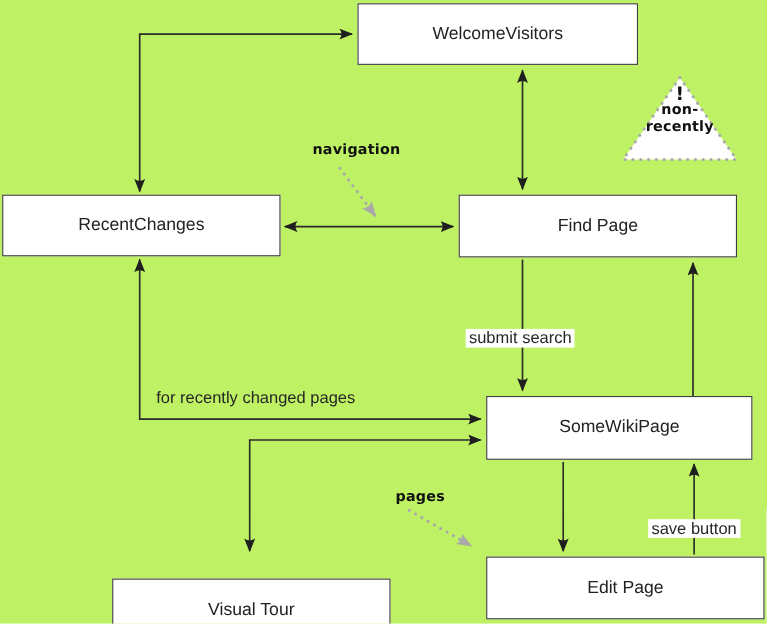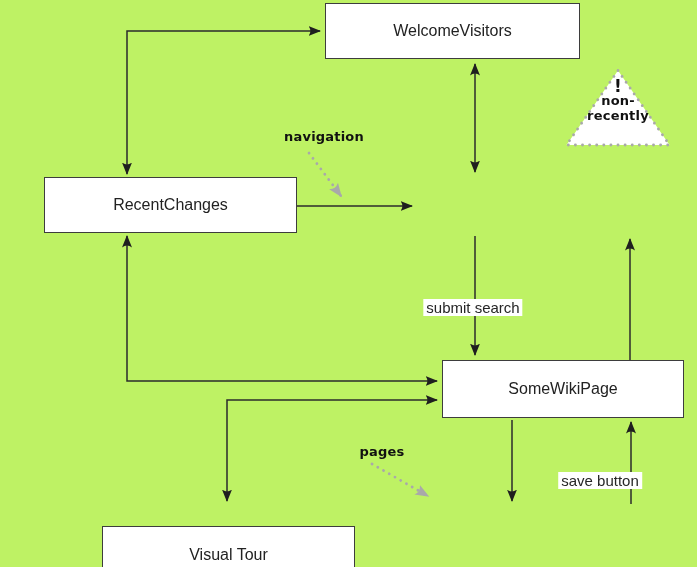--- a/index.html
+++ b/index.html
@@ -22,38 +22,38 @@
     border: 1.6px solid #3d3d3d;
     background: #ffffff;
     display: flex;
     align-items: center;
     justify-content: center;
     font-size: 16px;
     color: #222222;
     white-space: nowrap;
   }
   #n-welcome { left: 325px; top: 3px;   width: 255px; height: 56px; }
-  #n-recent  { left: 2px;   top: 177px; width: 253px; height: 56px; margin-left: 42px; }
+  #n-recent  { left: 2px;   top: 177px; width: 253px; height: 56px; }
   #n-find    { left: 417px; top: 177px; width: 253px; height: 57px; }
   #n-some    { left: 442px; top: 360px; width: 242px; height: 58px; }
   #n-visual  { left: 102px; top: 526px; width: 253px; height: 57px; }
   #n-edit    { left: 442px; top: 506px; width: 253px; height: 57px; }
 
   .edge-label {
     position: absolute;
     font-size: 15px;
     color: #262626;
     background: #ffffff;
     padding: 0 3px;
     white-space: nowrap;
     line-height: 17px;
   }
   .center { transform: translateX(-50%); }
   #lbl-submit { left: 473px; top: 299px; }
-  #lbl-save   { left: 600px; top: 472px; }
+  #lbl-save   { left: 631px; top: 472px; }
   #lbl-recent { left: 142px; top: 353px; background: transparent; padding: 0; }
 
   .comic {
     position: absolute;
     font-family: "DejaVu Sans", sans-serif;
     font-weight: bold;
     font-size: 13px;
     color: #111111;
     letter-spacing: 0.2px;
     white-space: nowrap;
@@ -106,29 +106,36 @@
 
     <polygon points="618,70.5 669.5,145 566.5,145" fill="#ffffff" stroke="#a9a9a9" stroke-width="2.8" stroke-dasharray="0.1 7" stroke-linecap="round" stroke-linejoin="round"></polygon>
   </svg>
 
   <div class="node" id="n-welcome">
     <span>WelcomeVisitors</span>
   </div>
   <div class="node" id="n-recent">
     <span>RecentChanges</span>
   </div>
+  <div class="node" id="n-find">
+    <span>Find Page</span>
+  </div>
   <div class="node" id="n-some">
     <span>SomeWikiPage</span>
   </div>
   <div class="node" id="n-visual">
     <span>Visual Tour</span>
   </div>
+  <div class="node" id="n-edit">
+    <span>Edit Page</span>
+  </div>
 
   <div class="edge-label center" id="lbl-submit">submit search</div>
   <div class="edge-label center" id="lbl-save">save button</div>
+  <div class="edge-label" id="lbl-recent">for recently changed pages</div>
 
   <div class="comic" id="lbl-nav">navigation</div>
   <div class="comic" id="lbl-screen">pages</div>
 
   <div class="warning-text">
     <div class="excl">!</div>
     <div class="nn">non-</div>
     <div class="nn">recently</div>
   </div>
 

